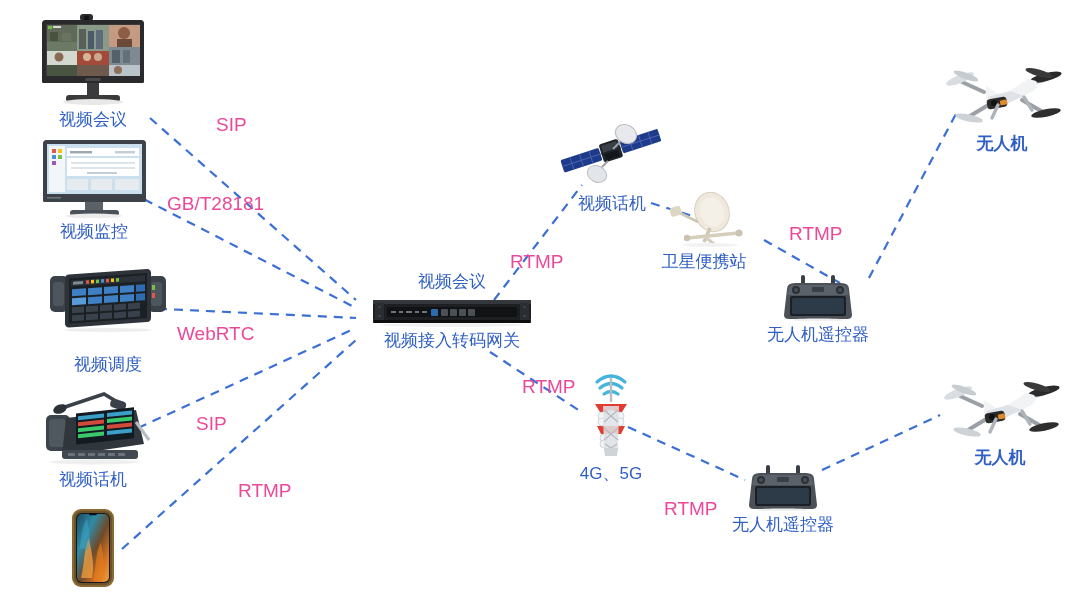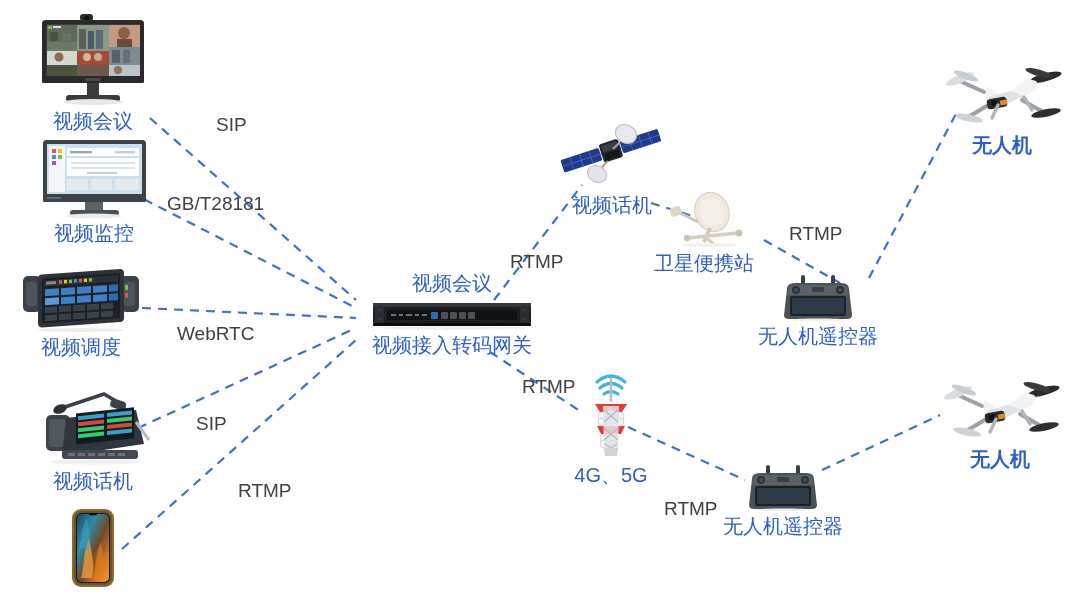--- a/index.html
+++ b/index.html
@@ -28,35 +28,35 @@
     flex-direction: column;
     align-items: center;
     justify-content: flex-start;
   }
   .node-art {
     display: block;
   }
   .node-label {
     margin-top: 4px;
     color: #2f5ec4;
-    font-size: 20px;
+    font-size: 17px;
     line-height: 1.15;
     white-space: nowrap;
     text-align: center;
   }
   .node-label.bold {
     font-weight: bold;
   }
   .node-label.above {
     margin-top: 0;
     margin-bottom: 5px;
   }
   .edge-label {
     position: absolute;
-    color: #404040;
+    color: #ec4899;
     font-size: 19px;
     white-space: nowrap;
     line-height: 1;
   }
   .gateway-wrap {
     position: absolute;
     display: flex;
     flex-direction: column;
     align-items: center;
   }
@@ -166,21 +166,21 @@
       <rect x="78" y="39" width="24" height="11" fill="#e6ebf0"></rect>
       <rect x="6" y="54" width="103" height="8" rx="1.5" fill="#3c4247"></rect>
       <rect x="10" y="57" width="14" height="1.6" fill="#6c757c"></rect>
       <rect x="48" y="62" width="18" height="9" fill="#5a6267"></rect>
       <rect x="33" y="70" width="49" height="6" rx="3" fill="#4a5257"></rect>
       <ellipse cx="57" cy="76" rx="28" ry="2.4" fill="#ececec"></ellipse>
     </svg>
     <div class="node-label">视频监控</div>
   </div>
 
-  <div class="node" style="left:17px; top:262px; width:128px;">
+  <div class="node" style="left:44px; top:262px; width:128px;gap:19px;">
     <svg class="node-art" width="120" height="70" viewBox="0 0 120 70">
       <rect x="2" y="14" width="18" height="36" rx="5" fill="#3a4148"></rect>
       <rect x="5" y="20" width="11" height="24" rx="3" fill="#4d555d"></rect>
       <rect x="100" y="14" width="18" height="36" rx="5" fill="#3a4148"></rect>
       <rect x="103" y="20" width="11" height="24" rx="3" fill="#4d555d"></rect>
       <rect x="104" y="23" width="3" height="5" fill="#7bc043"></rect>
       <rect x="104" y="31" width="3" height="5" fill="#e2574c"></rect>
       <g transform="skewY(-4)">
         <rect x="17" y="14" width="86" height="53" rx="4" fill="#2d3338"></rect>
         <rect x="21" y="18" width="78" height="45" fill="#1b2024"></rect>

